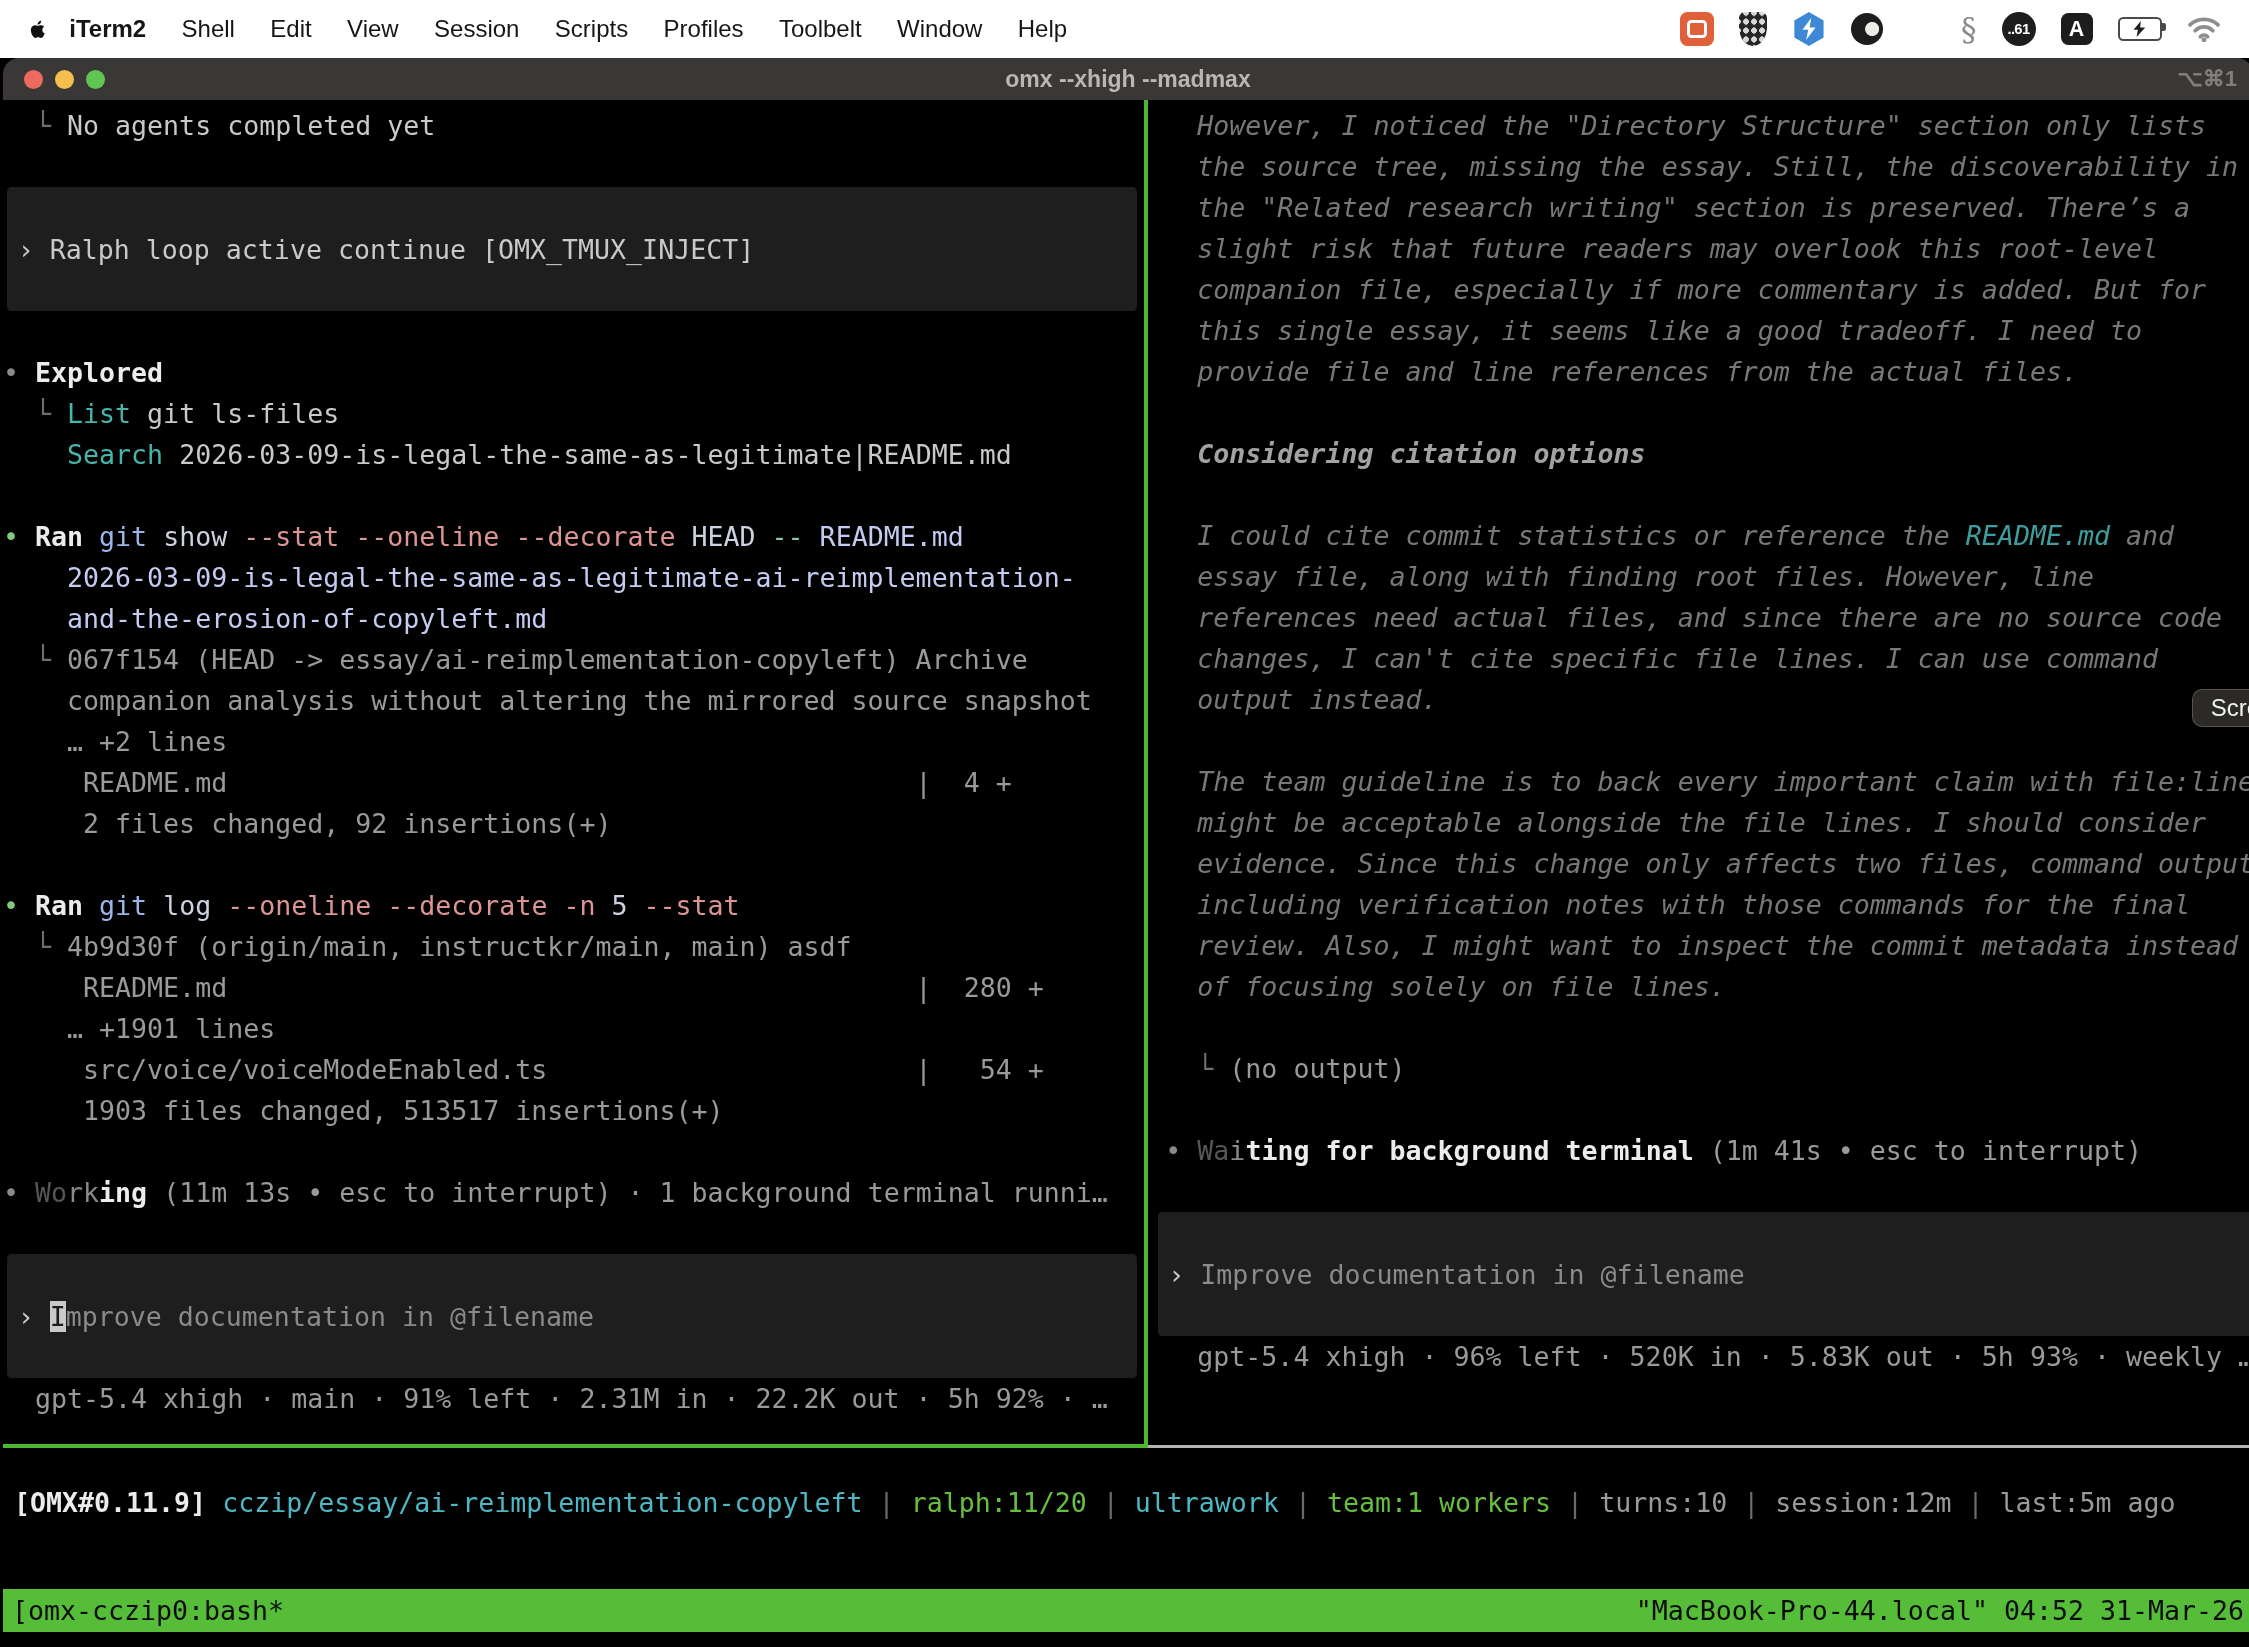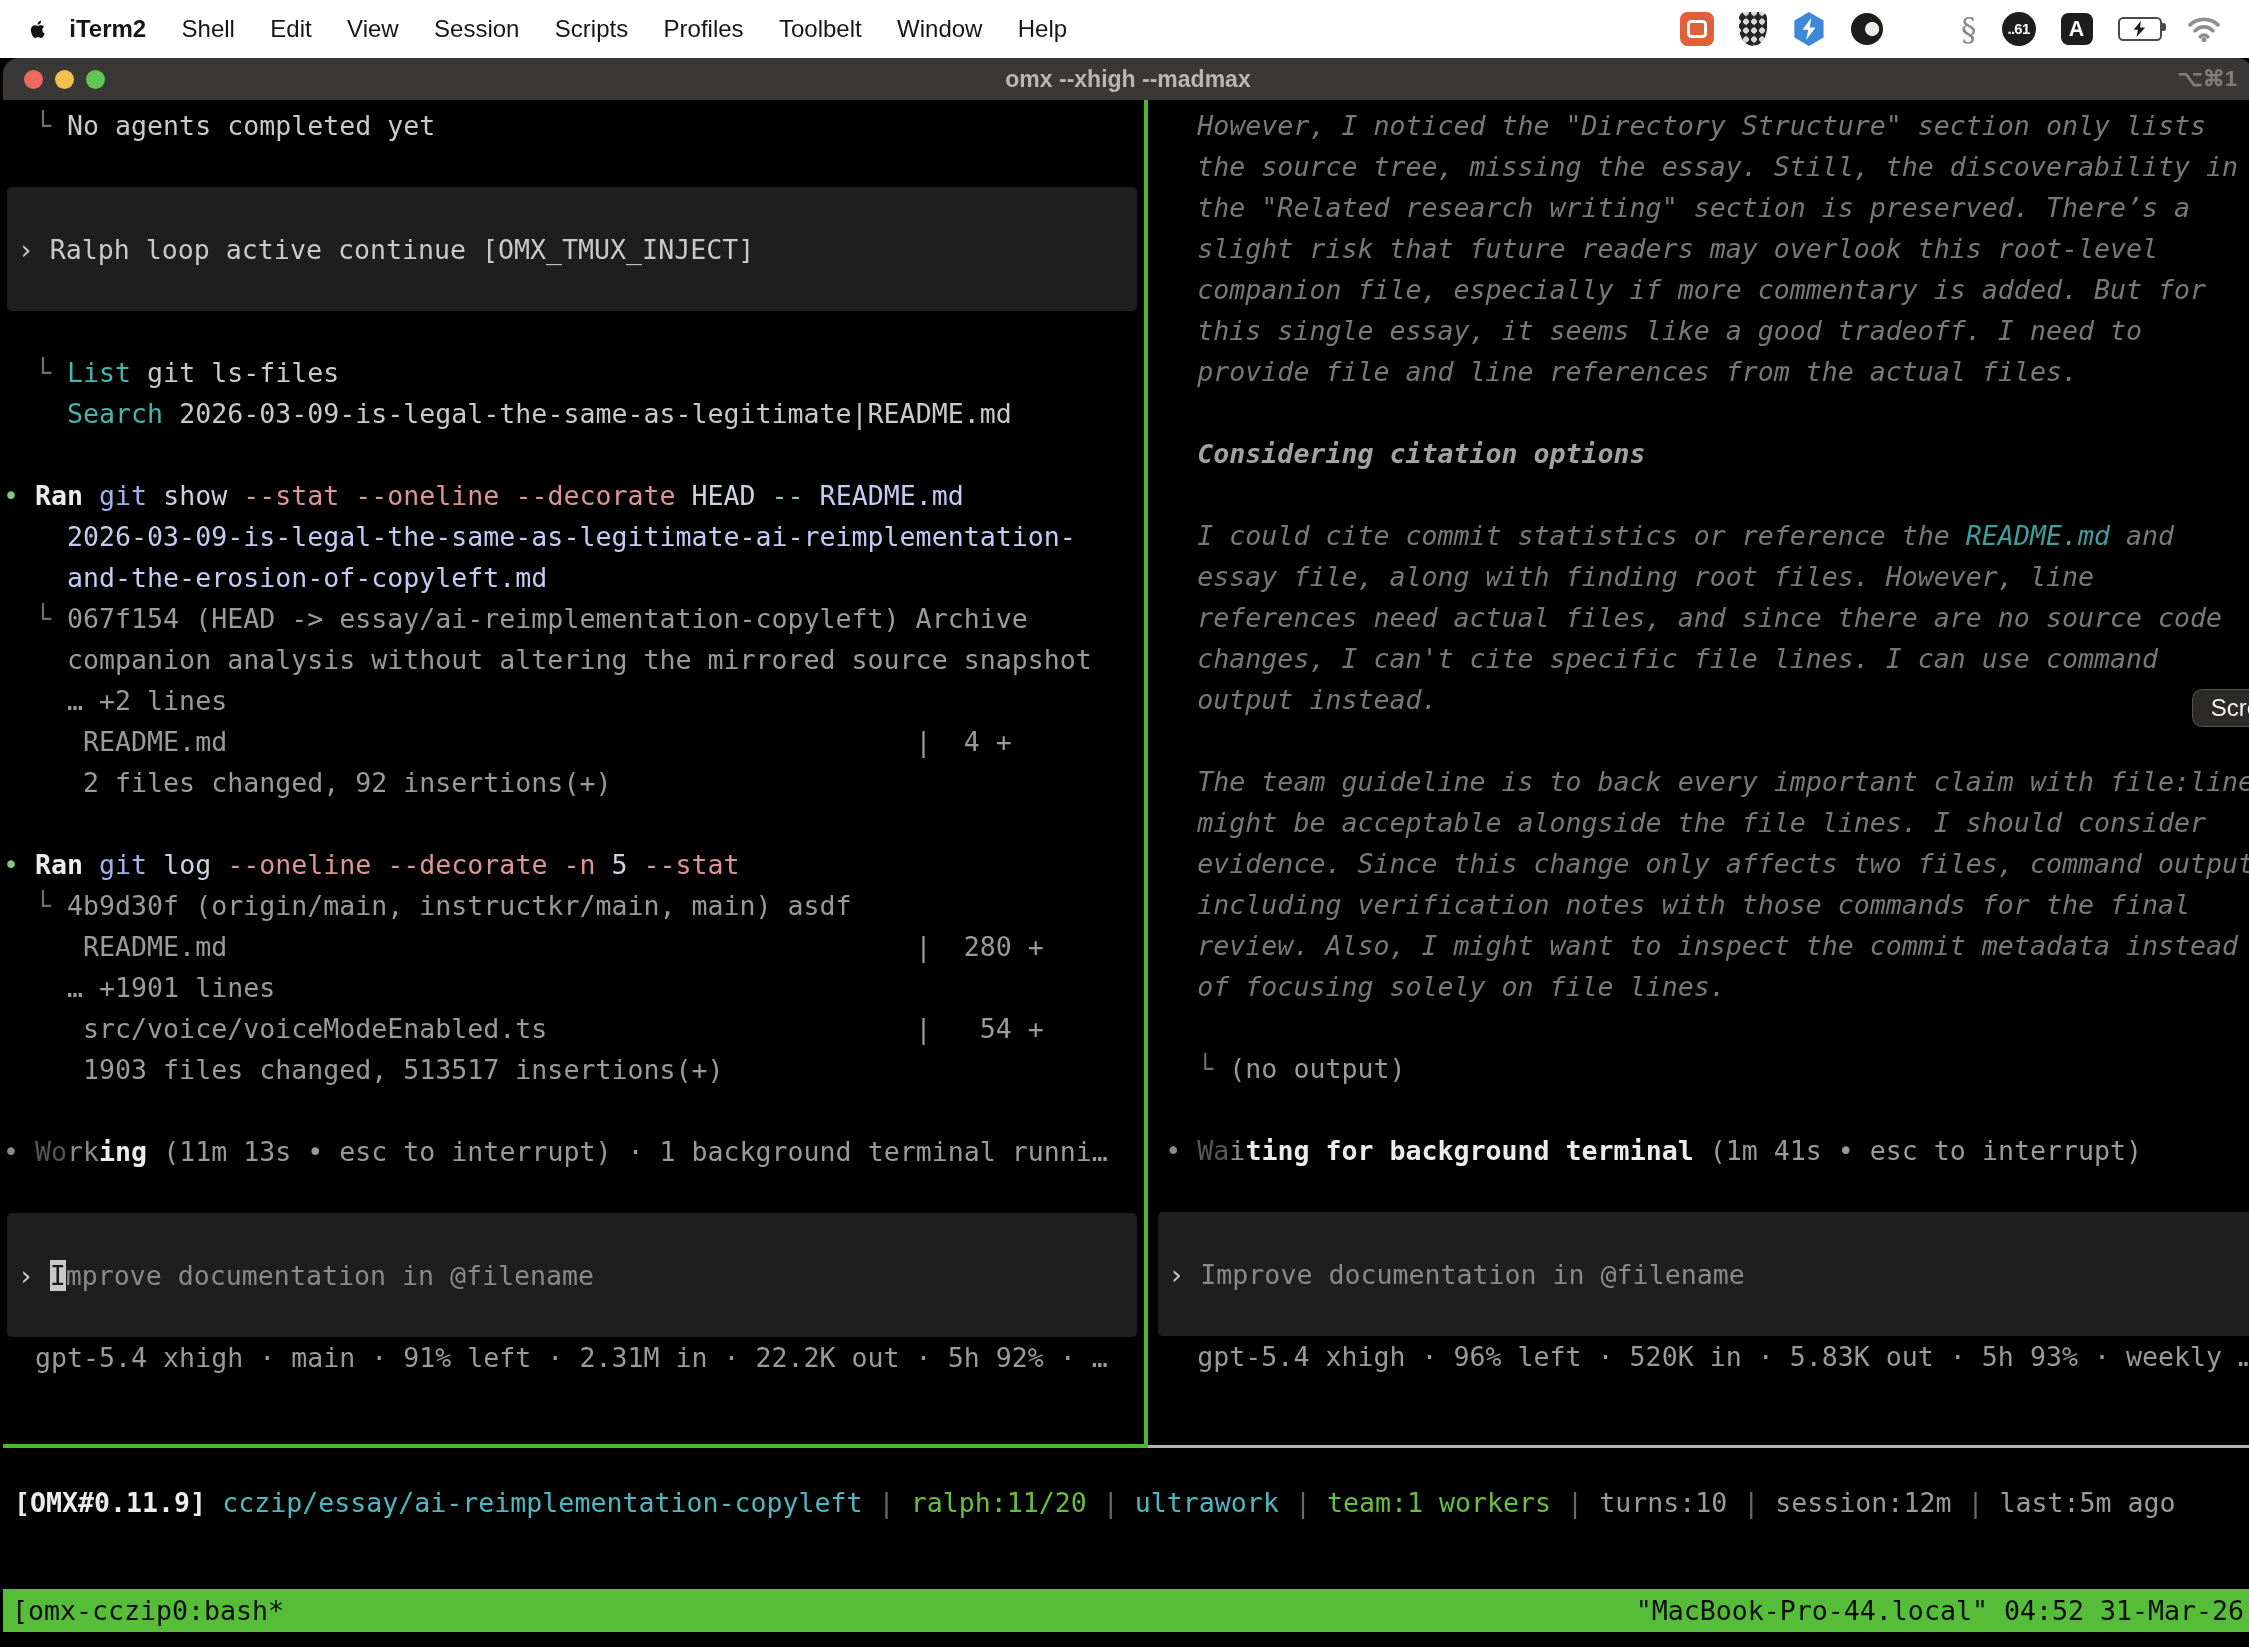--- a/index.html
+++ b/index.html
@@ -178,20 +178,21 @@
       <div class="shortcut">⌥⌘1</div>
     </div>
 
     <div class="pane pane-left">
         <div class="trow"><span class="s-dim">  └ </span><span class="s-lt">No agents completed yet</span></div>
         <div class="trow"></div>
         <div class="tbox">
           <div class="trow"><span class="s-prompt">› </span><span class="s-lt">Ralph loop active continue [OMX_TMUX_INJECT]</span></div>
         </div>
         <div class="trow"></div>
+        <div class="trow"><span class="s-mid">• </span><span class="s-wb">Explored</span></div>
         <div class="trow"><span class="s-dim">  └ </span><span class="s-teal">List</span><span class="s-lt"> git ls-files</span></div>
         <div class="trow"><span class="s-lt">    </span><span class="s-teal">Search</span><span class="s-lt"> 2026-03-09-is-legal-the-same-as-legitimate|README.md</span></div>
         <div class="trow"></div>
         <div class="trow"><span class="s-grn">• </span><span class="s-wb">Ran</span><span class="s-per"> git</span><span class="s-cmd"> show</span><span class="s-sal"> --stat --oneline --decorate</span><span class="s-cmd"> HEAD</span><span class="s-pgr"> --</span><span class="s-lav"> README.md</span></div>
         <div class="trow"><span class="s-lav">    2026-03-09-is-legal-the-same-as-legitimate-ai-reimplementation-</span></div>
         <div class="trow"><span class="s-lav">    and-the-erosion-of-copyleft.md</span></div>
         <div class="trow"><span class="s-dim">  └ </span><span class="s-fg">067f154 (HEAD -&gt; essay/ai-reimplementation-copyleft) Archive</span></div>
         <div class="trow"><span class="s-fg">    companion analysis without altering the mirrored source snapshot</span></div>
         <div class="trow"><span class="s-fg">    … +2 lines</span></div>
         <div class="trow"><span class="s-fg">     README.md                                           |  4 +</span></div>

